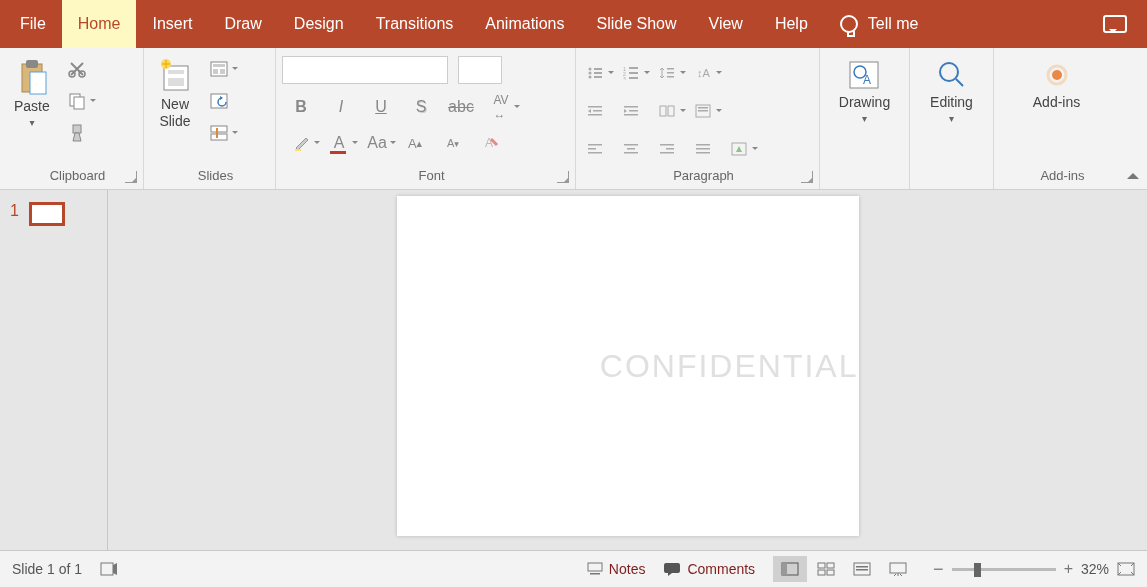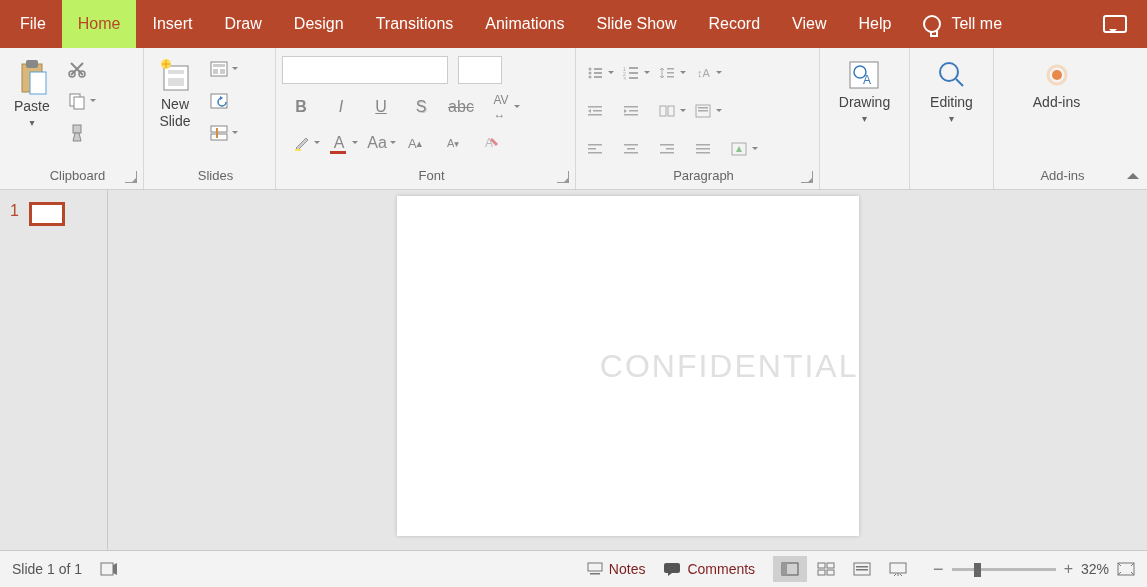--- a/index.html
+++ b/index.html
@@ -1,19 +1,19 @@
 <!DOCTYPE html>
 <html><head>
 <meta charset="utf-8">
 <style>
 *{box-sizing:border-box;margin:0;padding:0;font-family:"Segoe UI",Arial,sans-serif}
 body{width:1147px;height:587px;background:#e6e6e6;display:flex;flex-direction:column;overflow:hidden;user-select:none}
 .tabbar{height:48px;background:#b7472a;display:flex;align-items:center;color:#fff;font-size:16px;padding:0 4px}
 .tab{padding:12px 16px;cursor:pointer;height:100%;display:flex;align-items:center}
-.tab.active{background:#bef264;color:#b7472a}
+.tab.active{background:#fef9c3;color:#b7472a}
 .tabbar .spacer{flex:1}
 .tellme{display:flex;align-items:center;gap:10px;padding:0 16px}
 .bulb{width:18px;height:18px;border:2px solid #fff;border-radius:50%;position:relative}
 .bulb:after{content:"";position:absolute;bottom:-6px;left:5px;width:4px;height:4px;border:2px solid #fff;border-top:none}
 .comment-bubble{width:24px;height:18px;border:2px solid #fff;border-radius:3px;margin:0 16px;position:relative}
 .comment-bubble:after{content:"";position:absolute;bottom:-6px;left:4px;border:4px solid transparent;border-top-color:#fff}
 .ribbon{height:142px;background:#f3f3f3;border-bottom:1px solid #d0d0d0;display:flex}
 .group{display:flex;flex-direction:column;border-right:1px solid #d8d8d8;position:relative}
 .group-body{flex:1;display:flex;align-items:flex-start;padding:6px 6px 0 6px;gap:4px}
 .group-label{font-size:13px;color:#666;text-align:center;padding:4px 0 6px 12px;position:relative}
@@ -54,21 +54,20 @@
 
 <div class="tabbar">
   <div class="tab">File</div>
   <div class="tab active">Home</div>
   <div class="tab">Insert</div>
   <div class="tab">Draw</div>
   <div class="tab">Design</div>
   <div class="tab">Transitions</div>
   <div class="tab">Animations</div>
   <div class="tab">Slide Show</div>
-  <div class="tab">Record</div>
   <div class="tab">View</div>
   <div class="tab">Help</div>
   <div class="tellme">
     <span class="bulb"></span>
     <span>Tell me</span>
   </div>
   <div class="spacer"></div>
   <div class="comment-bubble"></div>
 </div>
 

